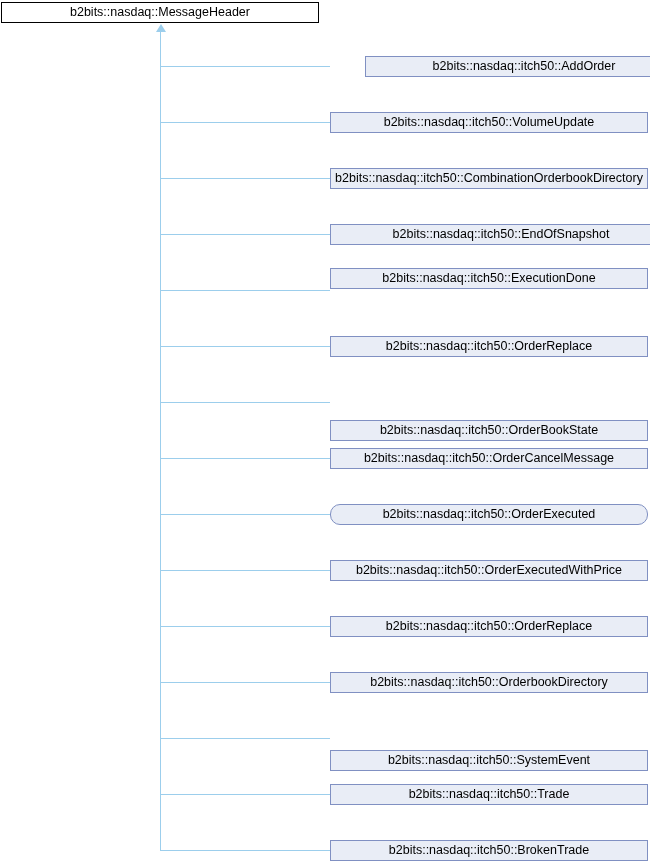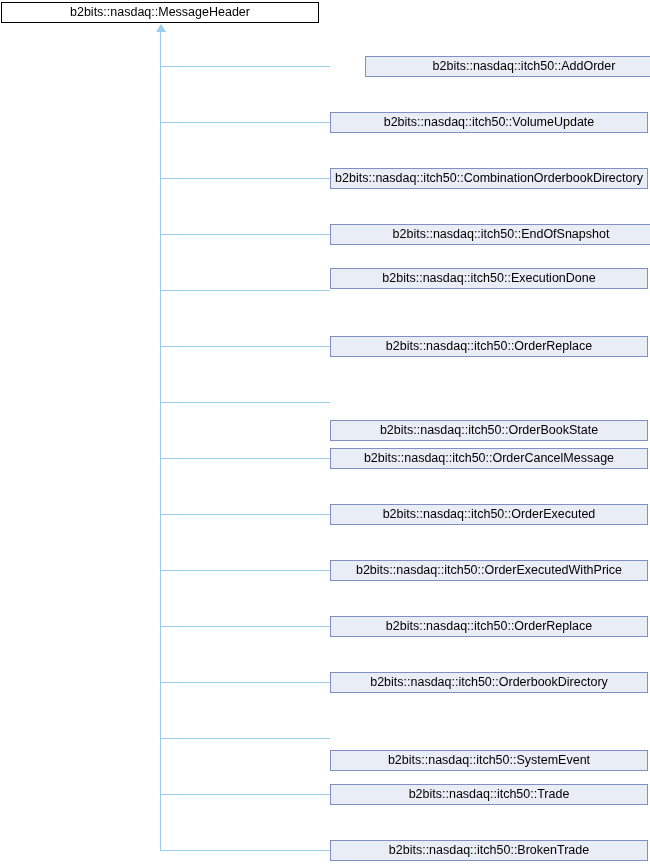--- a/index.html
+++ b/index.html
@@ -81,21 +81,21 @@
       <div class="child-node" style="top: 224px; padding-left: 12px;">b2bits::nasdaq::itch50::EndOfSnapshot</div>
       <div class="edge" style="top: 290px;"></div>
       <div class="child-node" style="top: 268px;">b2bits::nasdaq::itch50::ExecutionDone</div>
       <div class="edge" style="top: 346px;"></div>
       <div class="child-node" style="top: 336px;">b2bits::nasdaq::itch50::OrderReplace</div>
       <div class="edge" style="top: 402px;"></div>
       <div class="child-node" style="top: 372px; margin-top: 48px;">b2bits::nasdaq::itch50::OrderBookState</div>
       <div class="edge" style="top: 458px;"></div>
       <div class="child-node" style="top: 448px;">b2bits::nasdaq::itch50::OrderCancelMessage</div>
       <div class="edge" style="top: 514px;"></div>
-      <div class="child-node" style="top: 504px;">b2bits::nasdaq::itch50::OrderExecuted</div>
+      <div class="child-node" style="top: 504px; border-radius: 10px;">b2bits::nasdaq::itch50::OrderExecuted</div>
       <div class="edge" style="top: 570px;"></div>
       <div class="child-node" style="top: 560px;">b2bits::nasdaq::itch50::OrderExecutedWithPrice</div>
       <div class="edge" style="top: 626px;"></div>
       <div class="child-node" style="top: 616px;">b2bits::nasdaq::itch50::OrderReplace</div>
       <div class="edge" style="top: 682px;"></div>
       <div class="child-node" style="top: 672px;">b2bits::nasdaq::itch50::OrderbookDirectory</div>
       <div class="edge" style="top: 738px;"></div>
       <div class="child-node" style="top: 728px; margin-top: 22px;">b2bits::nasdaq::itch50::SystemEvent</div>
       <div class="edge" style="top: 794px;"></div>
       <div class="child-node" style="top: 784px;">b2bits::nasdaq::itch50::Trade</div>

